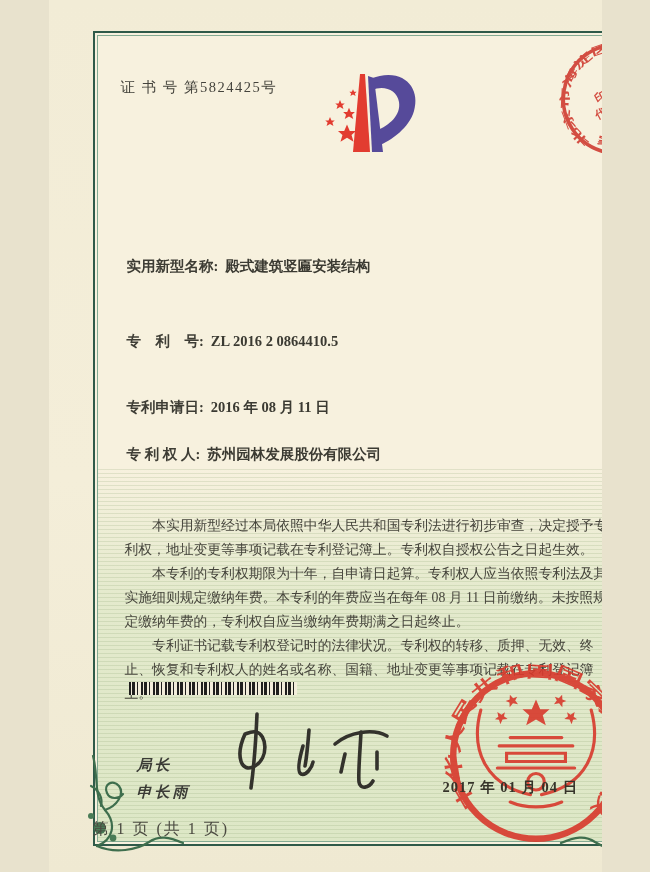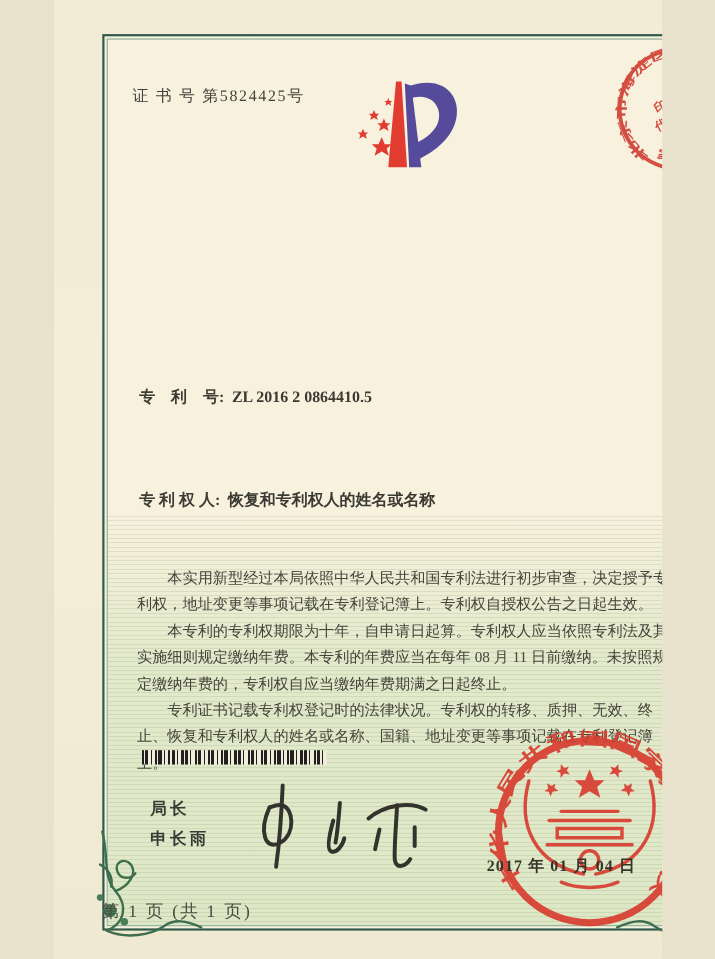--- a/index.html
+++ b/index.html
@@ -22,22 +22,22 @@
          font-size:34px;font-weight:700;color:#3a352e;letter-spacing:9px;}
   .logo{position:absolute;left:268px;top:66px;width:112px;height:97px;}
   .field{position:absolute;left:78px;font-size:14.5px;color:#3e3d35;font-weight:600;
          white-space:nowrap;}
   .fvalue{margin-left:7px;font-weight:600;color:#3b3a32;}
   .paras{position:absolute;left:76px;top:514px;width:496px;font-size:13.8px;
          line-height:1.74;color:#45443b;}
   .paras p{margin:0;text-indent:2em;}
   .barcode{position:absolute;left:80px;top:682px;width:168px;height:13px;
            background:repeating-linear-gradient(90deg,#20201e 0 2px,#f2edda 2px 3px,#20201e 3px 6px,#f2edda 6px 8px,#20201e 8px 9px,#f2edda 9px 12px);}
-  .signer{position:absolute;left:88px;top:722px;font-family:"Liberation Sans", sans-serif;
-          font-weight:700;color:#3b3b36;font-size:15px;letter-spacing:3px;line-height:1.8;}
+  .signer{position:absolute;left:88px;top:751px;font-family:"Liberation Sans", sans-serif;
+          font-weight:700;color:#3b3b36;font-size:15px;letter-spacing:3px;line-height:1.8;font-style:italic;}
   .signature{position:absolute;left:178px;top:708px;width:175px;height:90px;}
   .seal-main{position:absolute;left:395px;top:664px;width:184px;height:184px;opacity:.9;}
   .issue-date{position:absolute;left:394px;top:778px;font-size:14.5px;color:#353329;
               letter-spacing:1px;font-weight:600;z-index:5;}
   .seal-tax{position:absolute;left:506px;top:36px;width:126px;height:126px;
             transform:rotate(-28deg);opacity:.88;z-index:6;}
   .footer{position:absolute;left:44px;top:819px;width:553px;text-align:left;
           font-size:16px;color:#4b4a41;letter-spacing:2px;}
   .orn-bl{position:absolute;left:34px;top:750px;width:104px;height:106px;}
   .orn-br{position:absolute;left:508px;top:750px;width:104px;height:106px;transform:scaleX(-1);}
@@ -63,25 +63,31 @@
     <polygon points="51,10 57,12 66,86 55,86" fill="#564a9a"></polygon>
     <path d="M53,13 C86,0 104,22 97,45 C92,62 75,74 61,80 L59,65 C73,59 84,49 82,36 C80,23 66,19 55,24 Z" fill="#564a9a"></path>
     <use href="#star" transform="translate(36,27) scale(0.38)" fill="#e23c30"></use>
     <use href="#star" transform="translate(23,39) scale(0.5)" fill="#e23c30"></use>
     <use href="#star" transform="translate(32,48) scale(0.62)" fill="#e23c30"></use>
     <use href="#star" transform="translate(13,56) scale(0.5)" fill="#e23c30"></use>
     <use href="#star" transform="translate(30,68) scale(0.95)" fill="#e23c30"></use>
   </svg>
 
 
-  <div class="field" style="top:351px">
+  <div class="field" style="top:257px">
+    <span>实用新型名称:</span><span class="fvalue">殿式建筑竖匾安装结构</span>
+  </div>
+  <div class="field" style="top:332px">
     <span>专　利　号:</span><span class="fvalue">ZL 2016 2 0864410.5</span>
   </div>
+  <div class="field" style="top:398px">
+    <span>专利申请日:</span><span class="fvalue">2016 年 08 月 11 日</span>
+  </div>
   <div class="field" style="top:445px">
-    <span>专 利 权 人:</span><span class="fvalue">恢复和专利权人的姓名或名称</span>
+    <span>专 利 权 人:</span><span class="fvalue">苏州园林发展股份有限公司</span>
   </div>
 
   <div class="paras">
     <p>本实用新型经过本局依照中华人民共和国专利法进行初步审查，决定授予专利权，地址变更等事项记载在专利登记簿上。专利权自授权公告之日起生效。</p>
     <p>本专利的专利权期限为十年，自申请日起算。专利权人应当依照专利法及其实施细则规定缴纳年费。本专利的年费应当在每年 08 月 11 日前缴纳。未按照规定缴纳年费的，专利权自应当缴纳年费期满之日起终止。</p>
     <p>专利证书记载专利权登记时的法律状况。专利权的转移、质押、无效、终止、恢复和专利权人的姓名或名称、国籍、地址变更等事项记载在专利登记簿上。</p>
   </div>
 
   <div class="barcode"></div>
 

